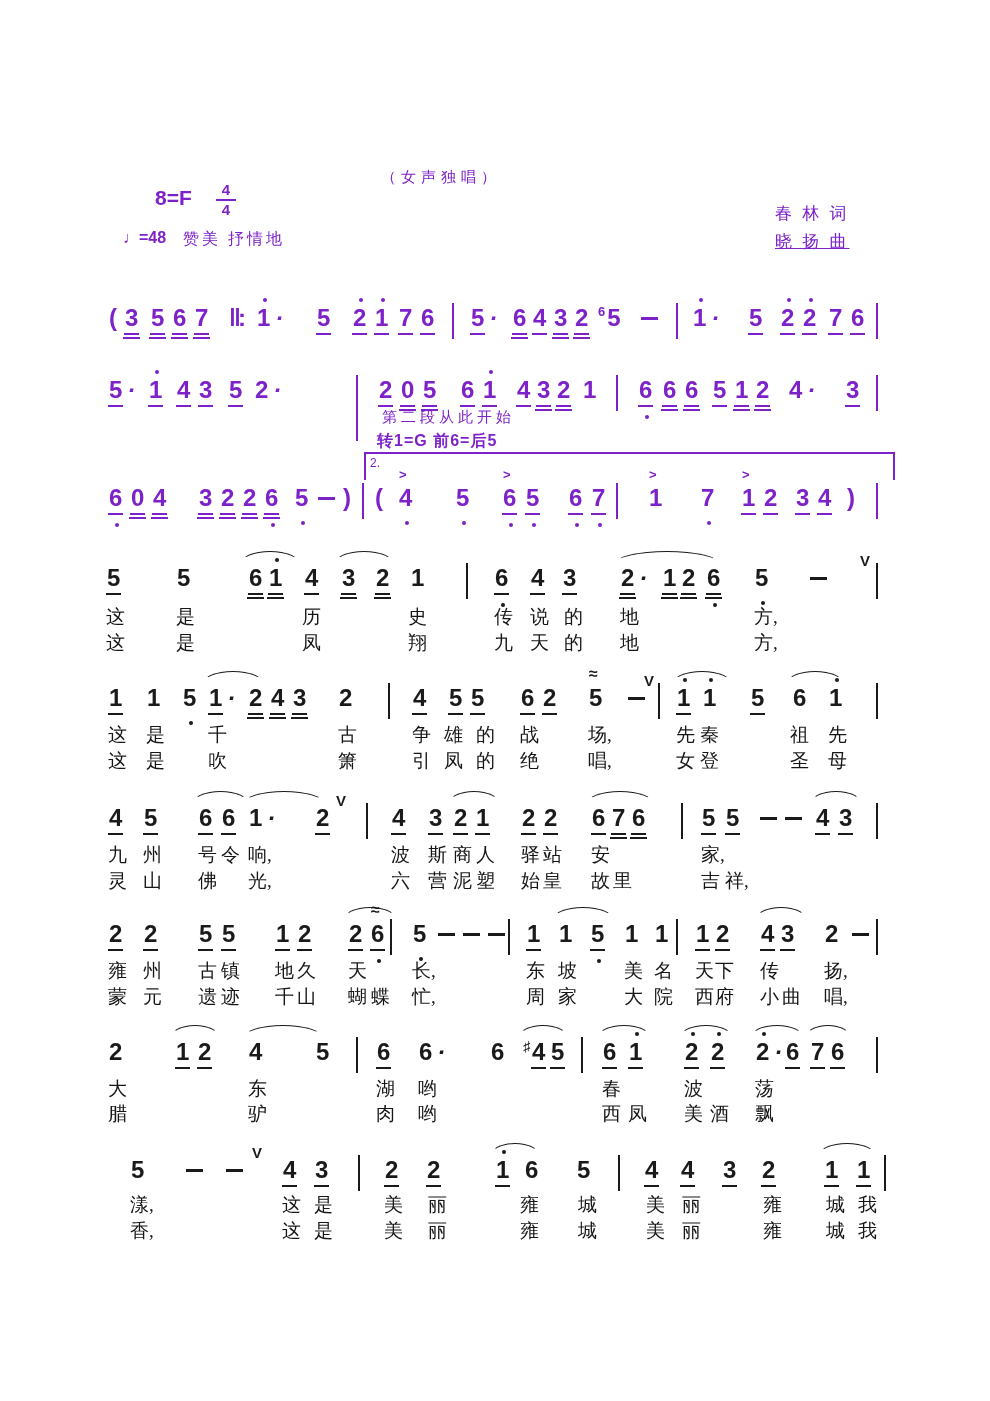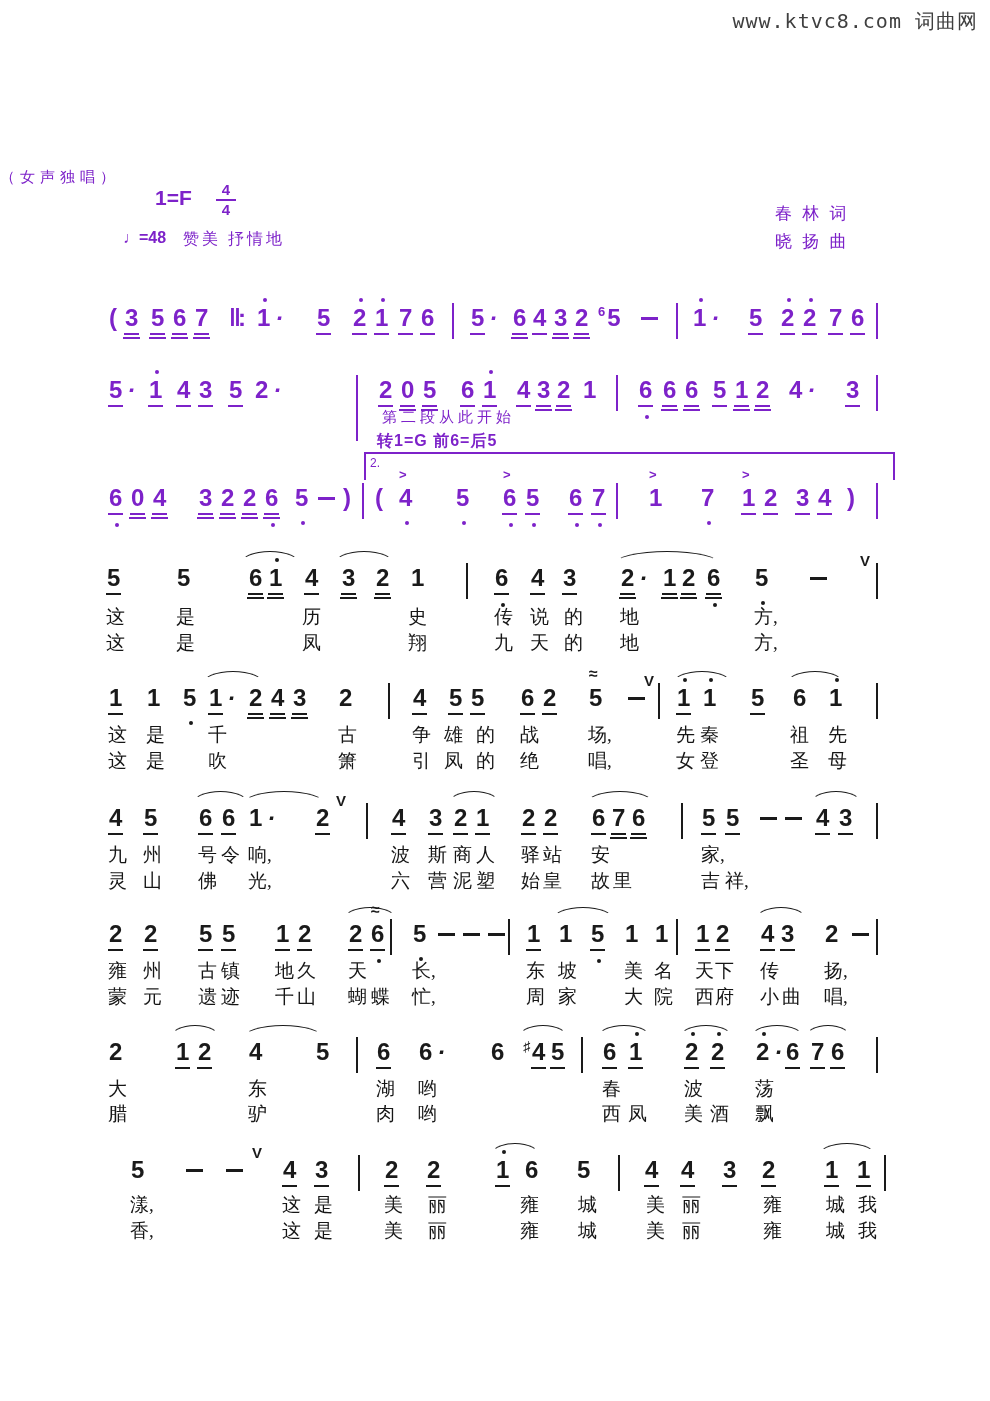--- a/index.html
+++ b/index.html
@@ -6,30 +6,30 @@
   #page{position:relative;width:990px;height:1401px;background:#ffffff;overflow:hidden;
         font-family:"Liberation Sans",sans-serif;}
   .cjk{font-family:"Liberation Serif",serif;}
   .purple{color:var(--accent,#7d22c9);}
   .black{color:var(--melody,#1a1a1a);}
 
   #watermark{position:absolute;top:8px;right:12px;font:20px "DejaVu Sans Mono",monospace;
              color:var(--wm,#3f3f3f);letter-spacing:1px;}
   #title{position:absolute;top:76px;left:0;width:990px;text-align:center;
          font-size:35px;font-weight:bold;letter-spacing:14px;}
-  #subtitle{position:absolute;top:168px;left:0;width:882px;text-align:left;
+  #subtitle{position:absolute;top:168px;left:0;width:882px;text-align:center;
             font-size:15px;letter-spacing:5px;}
   #keysig{position:absolute;top:186px;left:155px;font-size:21px;font-weight:bold;}
   #timesig{position:absolute;top:181px;left:216px;width:20px;text-align:center;
            font-size:15px;font-weight:bold;line-height:1.2;}
   #timesig .num{border-bottom:2px solid currentColor;display:block;}
   #tempo{position:absolute;top:229px;left:123px;font-size:16px;font-weight:bold;}
   #expression{position:absolute;top:229px;left:183px;font-size:16px;letter-spacing:3px;}
   .credit{position:absolute;left:775px;font-size:17px;letter-spacing:3px;}
-  #credit1{top:202px;} #credit2{top:230px;}
+  #credit1{top:202px;} #credit2{top:230px;text-decoration:underline;}
 
   
   .note{position:absolute;font-size:24px;font-weight:bold;line-height:1;white-space:nowrap;}
   .note .t{display:inline-block;padding:0 1px 3px;position:relative;}
   .u1 .t{border-bottom:2px solid;}
   .u2 .t{border-bottom:2px solid;}
   .u2 .t::after{content:"";position:absolute;left:-1px;right:-1px;bottom:-6px;border-bottom:2px solid;}
   .dot-hi{position:absolute;width:4px;height:4px;border-radius:50%;background:currentColor;top:-8px;left:7px;}
   .dot-lo{position:absolute;width:4px;height:4px;border-radius:50%;background:currentColor;bottom:-12px;left:7px;}
   .aug{font-weight:bold;margin-left:4px;}
@@ -53,23 +53,22 @@
 
   #footer{position:absolute;top:1362px;left:0;width:978px;text-align:right;}
   #footer-src{display:inline-block;font-size:22px;color:#1c1c1c;letter-spacing:2px;vertical-align:middle;}
   #footer-brand{display:inline-block;margin-left:14px;padding:4px 12px;border:2px solid var(--red,#e03030);
                 color:var(--red,#e03030);font-size:21px;letter-spacing:2px;vertical-align:middle;}
 </style>
 </head>
 <body>
 
 <div id="page">
-  <div id="watermark">www.ktvc8.com 词曲网</div>
   <div id="subtitle" class="purple cjk">（女声独唱）</div>
-  <div id="keysig" class="purple">1=F</div>
+  <div id="keysig" class="purple">8=F</div>
   <div id="timesig" class="purple">
     <span class="num">4</span>
     <span class="den">4</span>
   </div>
   <div id="tempo" class="purple">♩=48</div>
   <div id="expression" class="purple cjk">赞美 抒情地</div>
   <div id="credit1" class="credit purple cjk">春 林 词</div>
   <div id="credit2" class="credit purple cjk">晓 扬 曲</div>
 
   <div id="seg-note" class="purple cjk">第二段从此开始</div>

